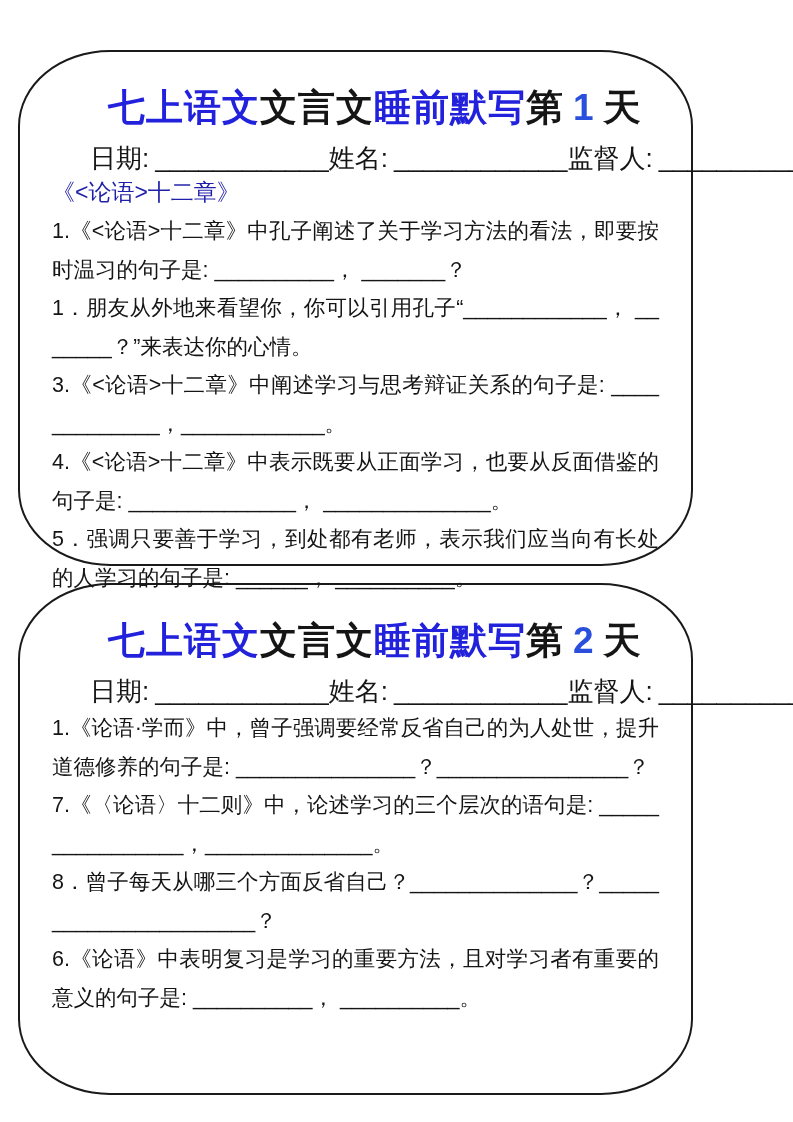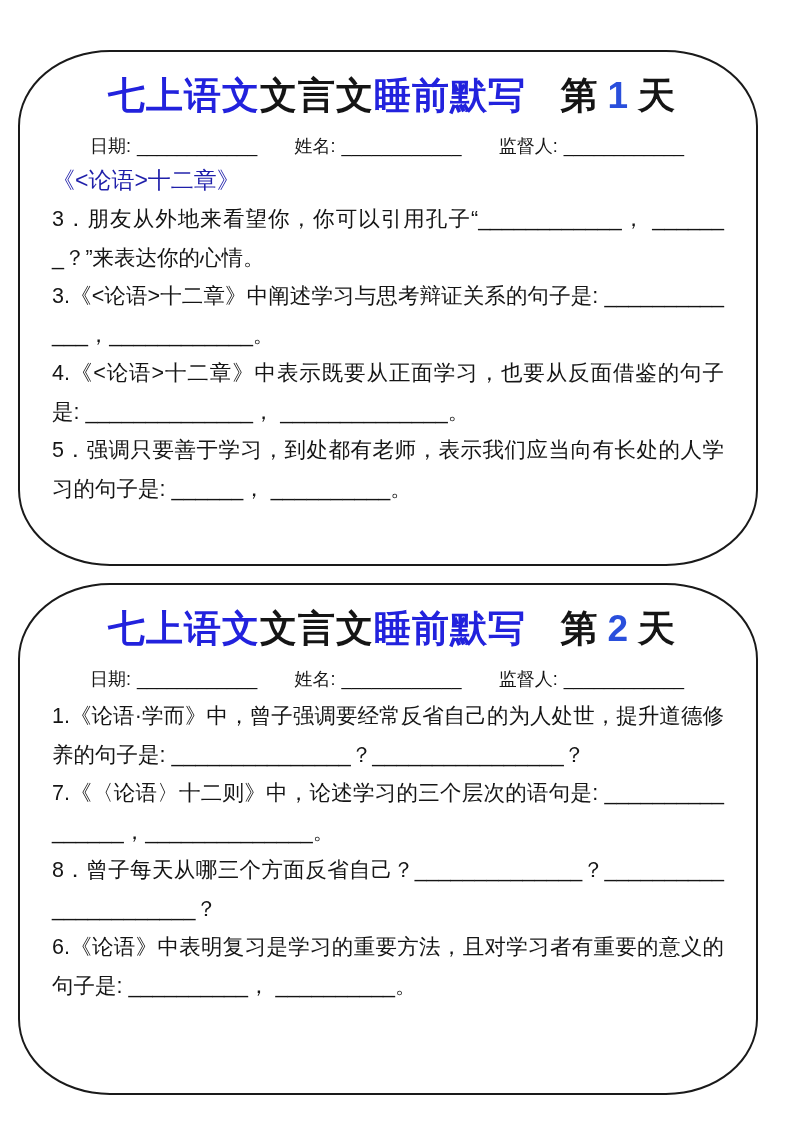--- a/index.html
+++ b/index.html
@@ -9,26 +9,26 @@
   }
   body {
     width: 793px;
     height: 1122px;
     font-family: "Liberation Sans", "DejaVu Sans", sans-serif;
     color: #151515;
     overflow: hidden;
   }
   .card {
     box-sizing: border-box;
-    width: 740px;
+    width: 675px;
     margin-left: 18px;
     background: #ffffff;
     border: 2px solid #1a1a1a;
     border-radius: 92px / 76px;
-    padding: 12px 32px 0 32px;
+    padding: 24px 32px 0 32px;
   }
   .card-1 { margin-top: 50px; height: 516px; }
   .card-2 { margin-top: 17px; height: 512px; }
 
   .title-row {
     display: flex;
     justify-content: space-between;
     align-items: baseline;
     padding: 6px 48px 0 56px;
     font-size: 37px;
@@ -39,21 +39,21 @@
   }
   .blue-seg { color: #2222dd; }
   .black-seg { color: #151515; }
   .day-label { white-space: nowrap; }
   .day-number { color: #2a4fdc; margin: 0 9px; font-weight: bold; }
 
   .fields-row {
     display: flex;
     justify-content: space-between;
     padding: 8px 40px 0 38px;
-    font-size: 18px;
+    font-size: 26px;
     line-height: 32px;
     white-space: nowrap;
   }
   .field { white-space: nowrap; }
   .field-label { margin-right: 6px; }
   .field-blank { letter-spacing: 0; }
 
   .section-heading {
     color: #1f1faa;
     font-size: 23px;
@@ -92,21 +92,22 @@
       <span class="field-label">姓名:</span><span class="field-blank">____________</span>
     </span>
     <span class="field">
       <span class="field-label">监督人:</span><span class="field-blank">____________</span>
     </span>
   </div>
 
   <div class="section-heading">《&lt;论语&gt;十二章》</div>
 
   <div class="questions">
-    <p class="question">3．朋友从外地来看望你，你可以引用孔子“____________， _______？”来表达你的心情。</p>
+    <p class="question">1.《&lt;论语&gt;十二章》中孔子阐述了关于学习方法的看法，即要按时温习的句子是: __________， _______？</p>
+    <p class="question">1．朋友从外地来看望你，你可以引用孔子“____________， _______？”来表达你的心情。</p>
     <p class="question">3.《&lt;论语&gt;十二章》中阐述学习与思考辩证关系的句子是: _____________，____________。</p>
     <p class="question">4.《&lt;论语&gt;十二章》中表示既要从正面学习，也要从反面借鉴的句子是: ______________， ______________。</p>
     <p class="question">5．强调只要善于学习，到处都有老师，表示我们应当向有长处的人学习的句子是: ______， __________。</p>
   </div>
 
 </div>
 
 <div class="card card-2">
 
   <div class="title-row">

